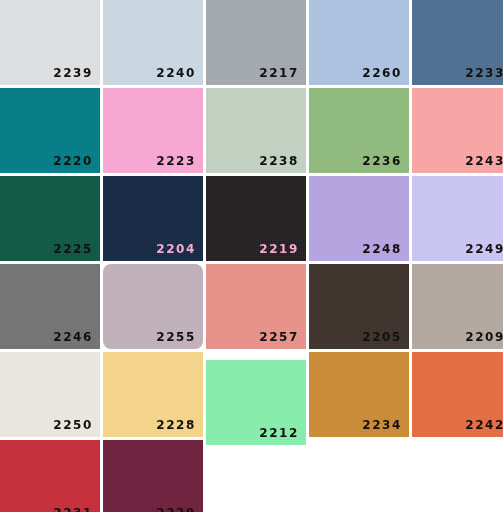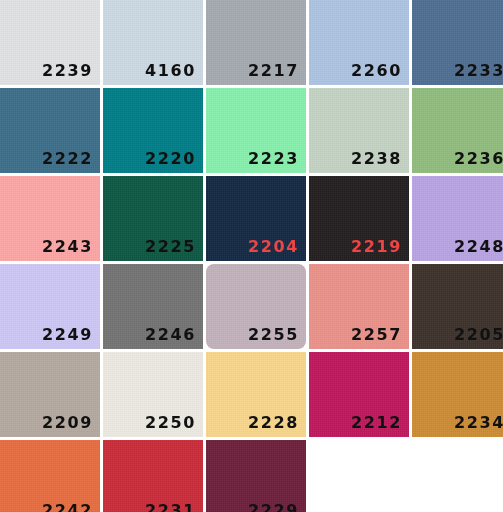--- a/index.html
+++ b/index.html
@@ -39,57 +39,54 @@
       repeating-linear-gradient(0deg, rgba(255,255,255,0.045) 0px, rgba(255,255,255,0.045) 1px, rgba(0,0,0,0.03) 1px, rgba(0,0,0,0.03) 2px),
       repeating-linear-gradient(90deg, rgba(255,255,255,0.05) 0px, rgba(255,255,255,0.05) 1px, rgba(0,0,0,0.025) 1px, rgba(0,0,0,0.025) 2px);
     opacity: 0.55;
   }
   .swatch-label {
     position: absolute;
     right: 7px;
     bottom: 6px;
     z-index: 2;
     font-family: "DejaVu Sans", sans-serif;
-    font-size: 16px;
+    font-size: 12px;
     font-weight: bold;
     letter-spacing: 1.6px;
     line-height: 1;
     color: #111111;
     white-space: nowrap;
   }
   .swatch-label.light {
-    color: #ef4444;
+    color: #f9a8d4;
   }
 </style>
 </head>
 <body>
 
 <div id="swatch-grid" style="grid-template-columns: repeat(5, 100px);">
     <div class="swatch" style="background-color: rgb(223, 225, 228);">
       <span class="swatch-label">2239</span>
     </div>
     <div class="swatch" style="background-color: rgb(204, 216, 226);">
-      <span class="swatch-label">4160</span>
+      <span class="swatch-label">2240</span>
     </div>
     <div class="swatch" style="background-color: rgb(163, 170, 176);">
       <span class="swatch-label">2217</span>
     </div>
     <div class="swatch" style="background-color: rgb(173, 195, 224);">
       <span class="swatch-label">2260</span>
     </div>
     <div class="swatch" style="background-color: rgb(78, 111, 146);">
       <span class="swatch-label">2233</span>
     </div>
-    <div class="swatch" style="background-color: rgb(61, 110, 138);">
-      <span class="swatch-label">2222</span>
-    </div>
     <div class="swatch" style="background-color: rgb(1, 126, 135);">
       <span class="swatch-label">2220</span>
     </div>
-    <div class="swatch" style="background-color: #86efac;">
+    <div class="swatch" style="background-color: #f9a8d4;">
       <span class="swatch-label">2223</span>
     </div>
     <div class="swatch" style="background-color: rgb(195, 211, 195);">
       <span class="swatch-label">2238</span>
     </div>
     <div class="swatch" style="background-color: rgb(145, 188, 125);">
       <span class="swatch-label">2236</span>
     </div>
     <div class="swatch" style="background-color: #fca5a5;">
       <span class="swatch-label">2243</span>
@@ -123,21 +120,21 @@
     </div>
     <div class="swatch" style="background-color: rgb(180, 169, 159);">
       <span class="swatch-label">2209</span>
     </div>
     <div class="swatch" style="background-color: rgb(236, 233, 226);">
       <span class="swatch-label">2250</span>
     </div>
     <div class="swatch" style="background-color: rgb(247, 214, 138);">
       <span class="swatch-label">2228</span>
     </div>
-    <div class="swatch" style="background-color: #be185d;">
+    <div class="swatch" style="background-color: #86efac; margin-top: 8px;">
       <span class="swatch-label">2212</span>
     </div>
     <div class="swatch" style="background-color: rgb(204, 139, 52);">
       <span class="swatch-label">2234</span>
     </div>
     <div class="swatch" style="background-color: rgb(232, 108, 63);">
       <span class="swatch-label">2242</span>
     </div>
     <div class="swatch" style="background-color: rgb(201, 44, 56);">
       <span class="swatch-label">2231</span>

